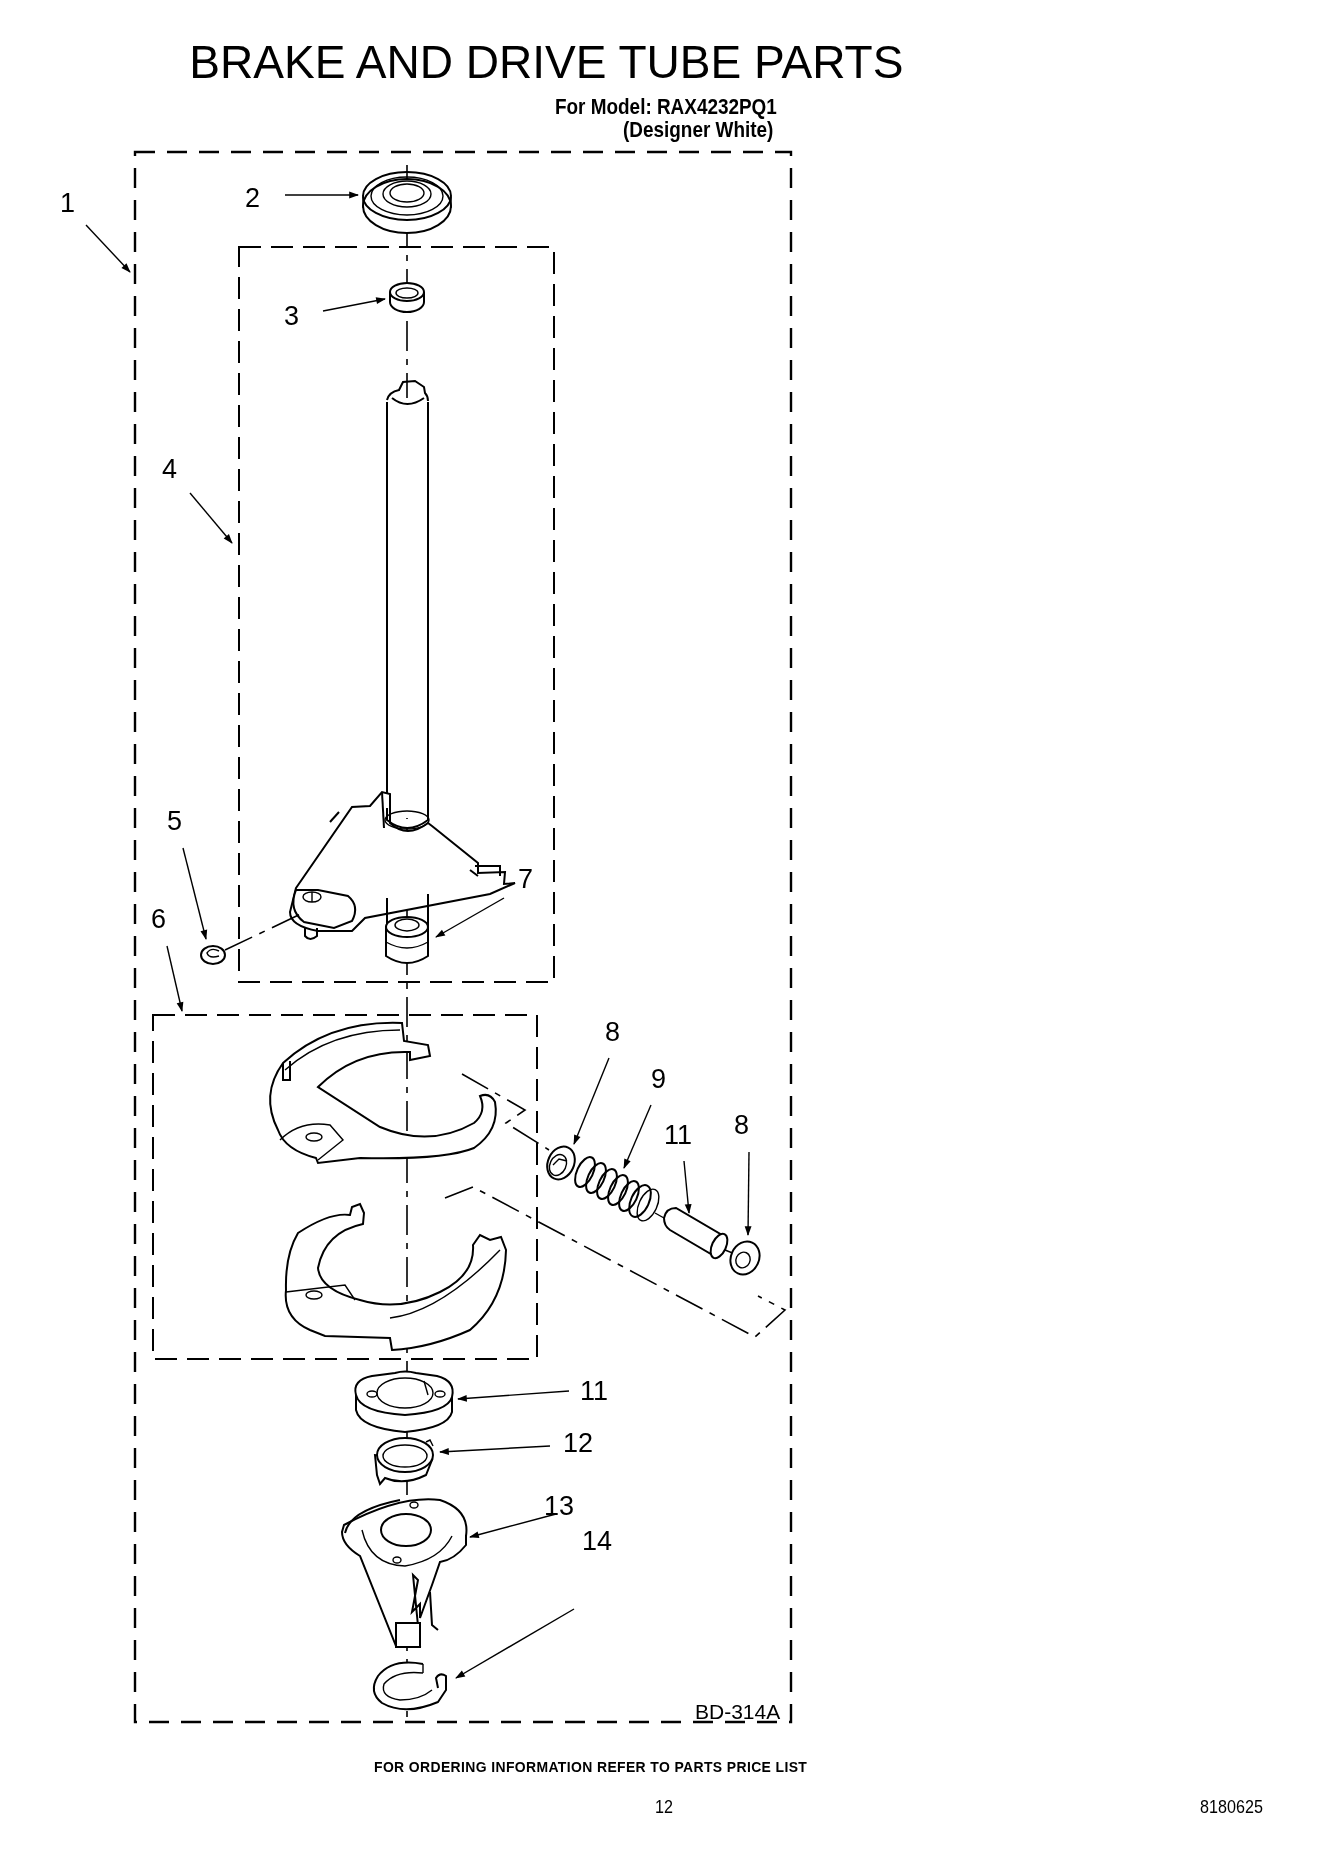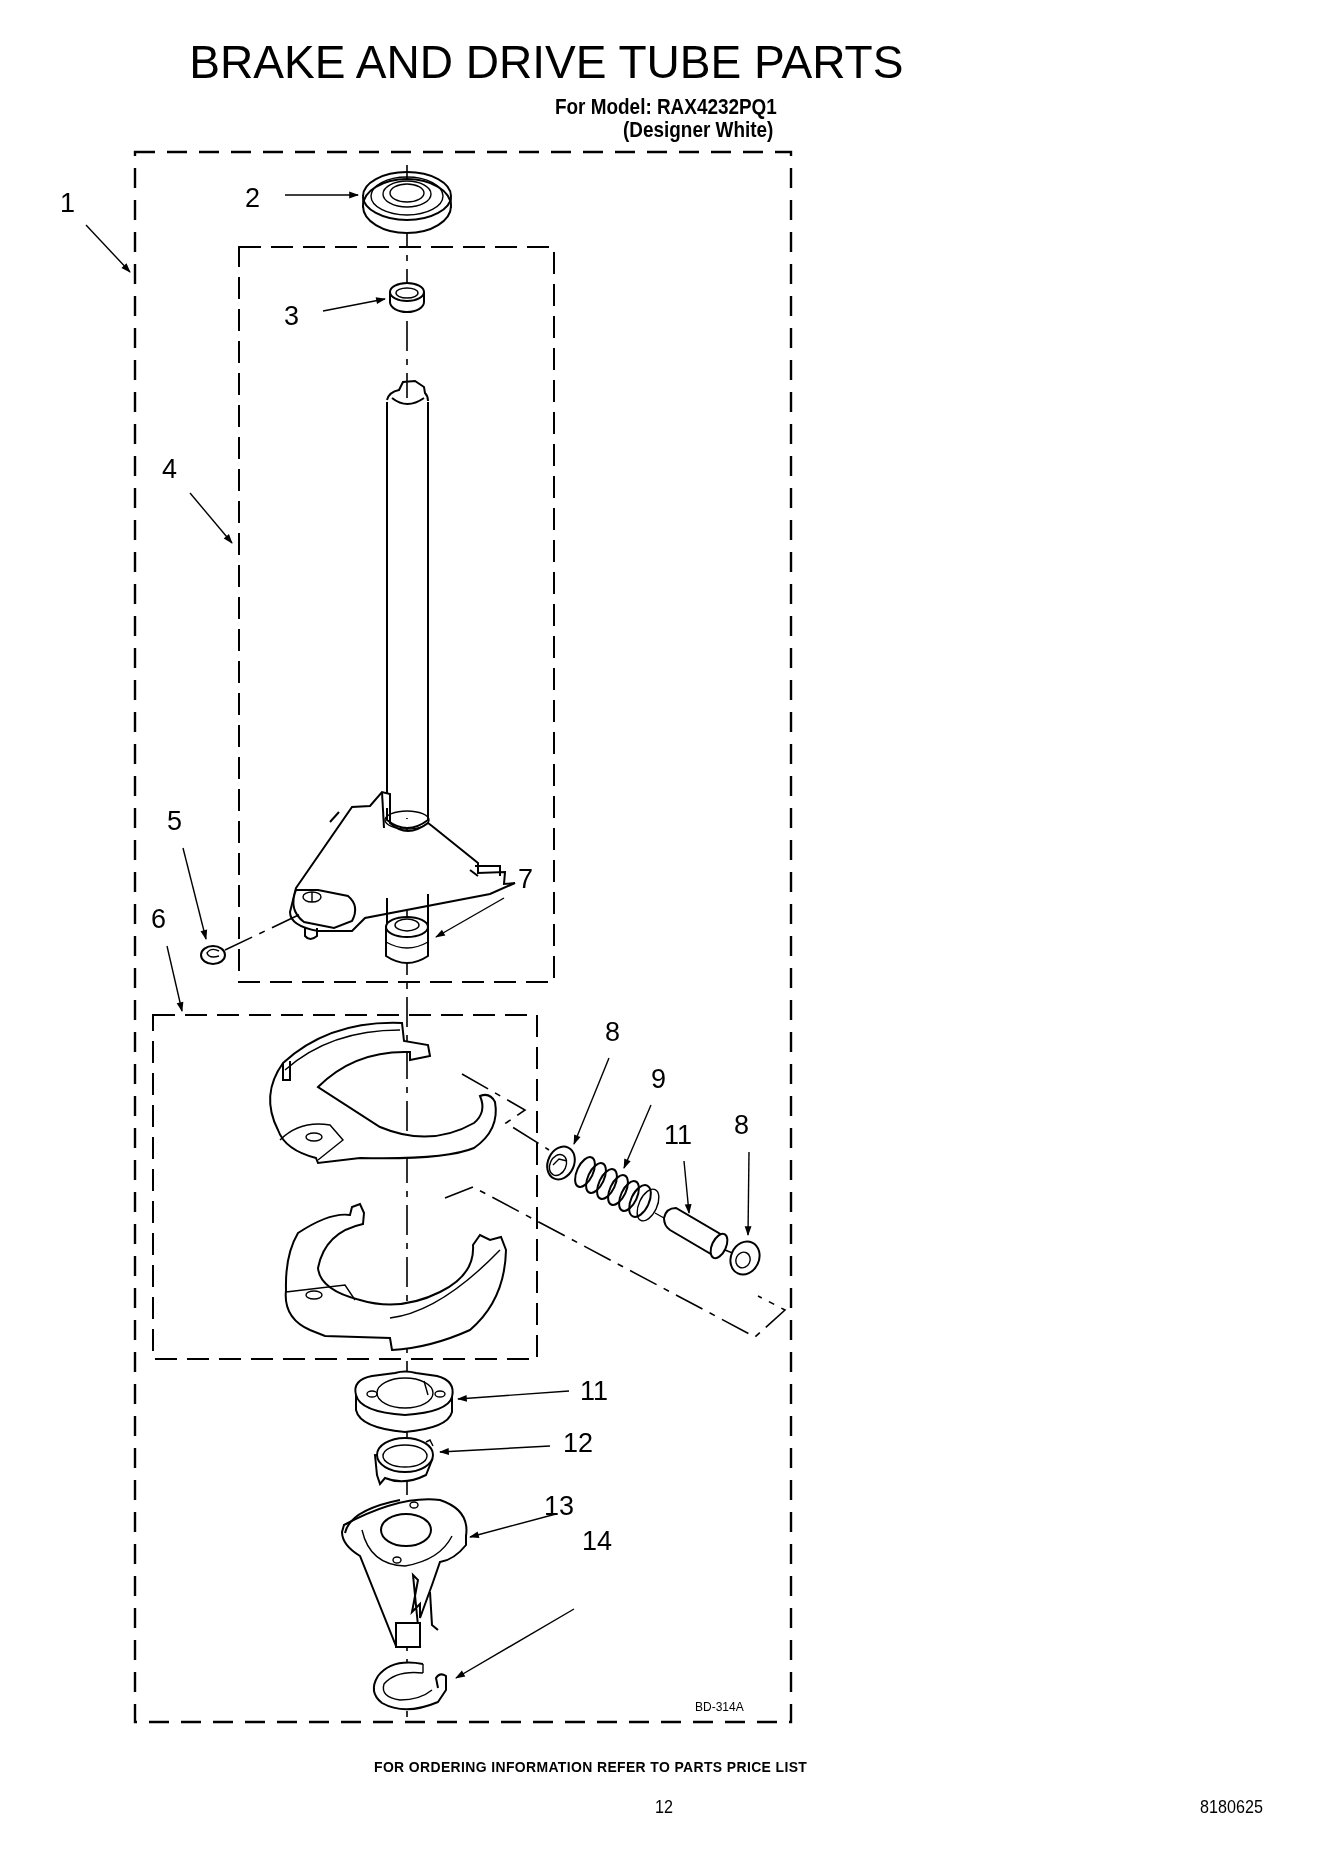--- a/index.html
+++ b/index.html
@@ -3,21 +3,21 @@
 <meta charset="utf-8">
 <style>
   html, body { margin: 0; padding: 0; background: #ffffff; }
   body { width: 1339px; height: 1849px; position: relative; overflow: hidden; font-family: "Liberation Sans", sans-serif; color: #000; }
   .abs { position: absolute; white-space: nowrap; }
   .title { left: 0; width: 1065px; top: 34px; text-align: center; font-size: 47px; font-weight: normal; letter-spacing: 0px; transform: scaleX(1.0); padding-left: 16px; }
   .title span { display: inline-block; transform: scaleX(0.98); margin-left: -4px; }
   .model { left: 555px; top: 94px; font-size: 22px; font-weight: bold; transform-origin: left top; transform: scaleX(0.86); }
   .variant { left: 623px; top: 117px; font-size: 22px; font-weight: bold; transform-origin: left top; transform: scaleX(0.86); }
   .callout { font-size: 27px; font-weight: normal; line-height: 1; }
-  .code { font-size: 12px; }
+  .code { font-size: 21px; }
   .footer-note { left: 374px; top: 1758px; font-size: 15px; font-weight: bold; letter-spacing: 0.4px; transform-origin: left top; transform: scaleX(0.93); }
   .page-num { left: 655px; top: 1796px; font-size: 19px; transform-origin: left top; transform: scaleX(0.85); }
   .doc-num { left: 1200px; top: 1796px; font-size: 19px; transform-origin: left top; transform: scaleX(0.85); }
   svg.drawing { position: absolute; left: 0; top: 0; }
   svg .ln { fill: none; stroke: #000; stroke-width: 2; }
   svg .thin { fill: none; stroke: #000; stroke-width: 1.4; }
   svg .dash { fill: none; stroke: #000; stroke-width: 2.4; stroke-dasharray: 20 12; }
   svg .dash2 { fill: none; stroke: #000; stroke-width: 2; stroke-dasharray: 22 10; }
   svg .center { fill: none; stroke: #000; stroke-width: 1.6; stroke-dasharray: 30 8 6 8; }
   svg .fill { fill: #fff; stroke: #000; stroke-width: 2; }

